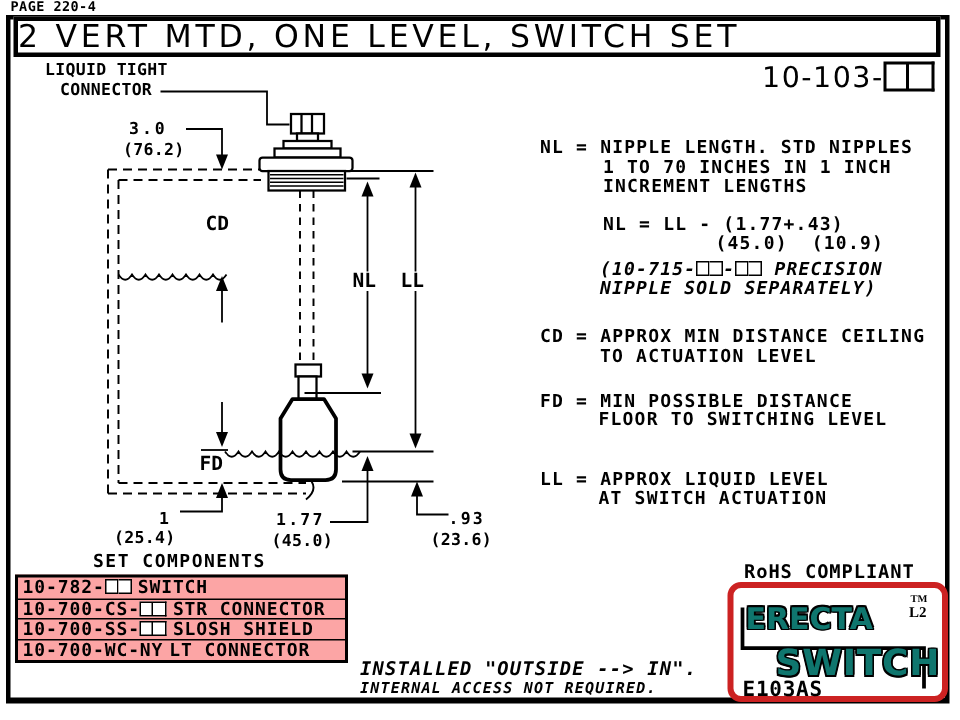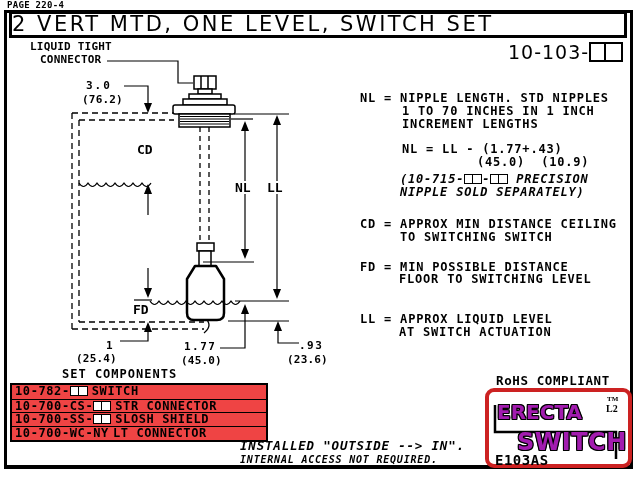--- a/index.html
+++ b/index.html
@@ -20,30 +20,30 @@
   .bxl+.bxl{border-left:0}
   #mainframe{position:absolute;left:4px;top:10px;width:629px;height:459px;
              border:3px solid #000;border-bottom-width:4px;box-sizing:border-box}
   #titlebar{position:absolute;left:9px;top:11px;width:618px;height:27px;
             border:3px solid #000;box-sizing:border-box;background:#fff;
             display:flex;align-items:center;justify-content:flex-start}
   #titletext{font-family:"DejaVu Sans",sans-serif;font-size:21px;letter-spacing:2.5px;
              white-space:pre;margin-top:-1px}
   #partno{position:absolute;left:508px;top:41px;font-family:"DejaVu Sans",sans-serif;
           font-size:19px;letter-spacing:1px;white-space:pre}
-  #comp-table{position:absolute;left:10px;top:383px;width:258px;
-              border:2px solid #000;box-sizing:border-box;background:#ef4444}
+  #comp-table{position:absolute;left:10px;top:383px;width:222px;
+              border:2px solid #000;box-sizing:border-box;background:#fca5a5}
   .trow{height:13.7px;border-top:1.5px solid #000;box-sizing:border-box;
         padding:0 0 0 3px;font-weight:bold;font-size:12px;letter-spacing:.6px;
         line-height:12px;white-space:pre;overflow:hidden}
   .trow:first-child{border-top:0}
   .trow .desc{margin-left:4px}
   #logo{position:absolute;left:485px;top:388px;width:147px;height:80px;
         border:4px solid #cc2222;border-radius:9px;box-sizing:border-box;background:#fff}
-  .bluetxt{font-family:"DejaVu Sans",sans-serif;font-weight:bold;color:#a21caf;
+  .bluetxt{font-family:"DejaVu Sans",sans-serif;font-weight:bold;color:#0f766e;
            text-shadow:-1px 0 #000,1px 0 #000,0 -1px #000,0 1px #000,
                        -1px -1px #000,1px 1px #000,-1px 1px #000,1px -1px #000;
            position:absolute;white-space:pre}
   svg{position:absolute;left:0;top:0}
 </style>
 </head>
 <body>
 
 <div id="mainframe"></div>
 <div class="abs" style="left:7px;top:0;font-size:9px;font-weight:bold;letter-spacing:.3px">PAGE 220-4</div>
@@ -140,21 +140,21 @@
 <div class="abs s" style="left:287px;top:354px">(23.6)</div>
 
 <div class="abs t" style="left:360px;top:92px">NL = NIPPLE LENGTH. STD NIPPLES</div>
 <div class="abs t" style="left:402px;top:105px">1 TO 70 INCHES IN 1 INCH</div>
 <div class="abs t" style="left:402px;top:118px">INCREMENT LENGTHS</div>
 <div class="abs t" style="left:402px;top:143px">NL = LL - (1.77+.43)</div>
 <div class="abs t" style="left:477px;top:156px">(45.0)  (10.9)</div>
 <div class="abs t it" style="left:400px;top:173px"><span>(10-715-</span><span id="prec-bx1"><span class="bx"></span><span class="bx"></span></span><span>-</span><span id="prec-bx2"><span class="bx"></span><span class="bx"></span></span><span> PRECISION</span></div>
 <div class="abs t it" style="left:400px;top:186px">NIPPLE SOLD SEPARATELY)</div>
 <div class="abs t" style="left:360px;top:218px">CD = APPROX MIN DISTANCE CEILING</div>
-<div class="abs t" style="left:400px;top:231px">TO SWITCHING SWITCH</div>
+<div class="abs t" style="left:400px;top:231px">TO ACTUATION LEVEL</div>
 <div class="abs t" style="left:360px;top:261px">FD = MIN POSSIBLE DISTANCE</div>
 <div class="abs t" style="left:399px;top:273px">FLOOR TO SWITCHING LEVEL</div>
 <div class="abs t" style="left:360px;top:313px">LL = APPROX LIQUID LEVEL</div>
 <div class="abs t" style="left:399px;top:326px">AT SWITCH ACTUATION</div>
 
 <div class="abs" style="left:62px;top:367px;font-weight:bold;font-size:12px;letter-spacing:1px">SET COMPONENTS</div>
 <div id="comp-table">
     <div class="trow"><span class="pn">10-782-</span><span class="boxes"><span class="bx"></span><span class="bx"></span></span><span class="desc">SWITCH</span></div>
     <div class="trow"><span class="pn">10-700-CS-</span><span class="boxes"><span class="bx"></span><span class="bx"></span></span><span class="desc">STR CONNECTOR</span></div>
     <div class="trow"><span class="pn">10-700-SS-</span><span class="boxes"><span class="bx"></span><span class="bx"></span></span><span class="desc">SLOSH SHIELD</span></div>

